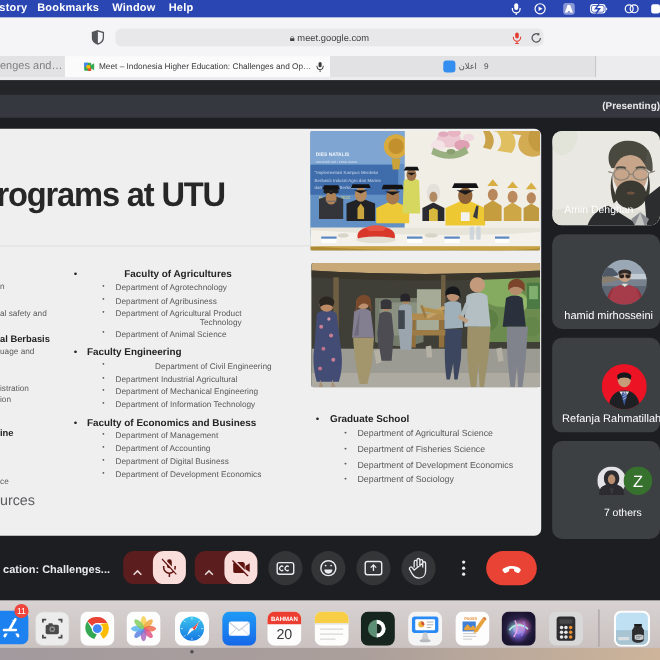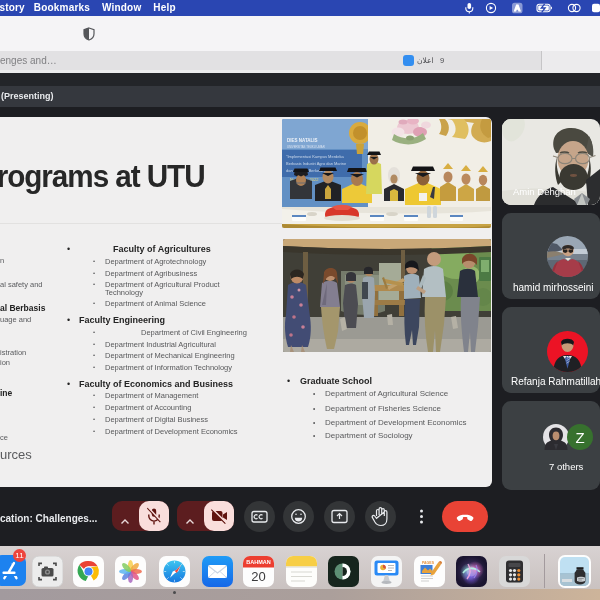--- a/index.html
+++ b/index.html
@@ -39,35 +39,60 @@
       <rect x="128" y="1.8" width="8" height="8.4" rx="2" fill="#fff" stroke="none"></rect>
     </g>
   </svg>
 </div>
 
 <div class="abs" id="toolbar" style="left:0;top:16px;width:600px;height:35px;background:#f5f4f6;">
   <svg class="abs" style="left:83px;top:11px" width="12" height="14" viewBox="0 0 12 14">
     <path d="M6 1l5 1.6v4.2c0 3.4-2.4 5.4-5 6.2C3.4 12.2 1 10.2 1 6.8V2.6z" fill="none" stroke="#55565a" stroke-width="1.2"></path>
     <path d="M6 1l-5 1.6v4.2c0 3.4 2.4 5.4 5 6.2z" fill="#55565a"></path>
   </svg>
+  <div class="abs" style="left:105px;top:10px;width:389px;height:16px;background:#e8e7e9;border-radius:5px;">
+    <div class="abs" style="left:0;top:0;width:100%;height:16px;text-align:center;font-size:8.5px;color:#414145;line-height:16px;">🔒︎&nbsp;meet.google.com</div>
+    <svg class="abs" style="left:360px;top:3px" width="10" height="11" viewBox="0 0 10 11">
+      <rect x="3.4" y="0.5" width="3.2" height="5.4" rx="1.6" fill="#e23b30"></rect>
+      <path d="M1.7 4.4v0.8a3.3 3.3 0 0 0 6.6 0v-0.8M5 8.7v1.8M3.4 10.5h3.2" stroke="#e23b30" stroke-width="1" fill="none"></path>
+    </svg>
+    <svg class="abs" style="left:377px;top:3px" width="11" height="11" viewBox="0 0 11 11">
+      <path d="M9.3 5.5a3.8 3.8 0 1 1-1.3-2.9" fill="none" stroke="#55565a" stroke-width="1.1"></path>
+      <path d="M8.2 0.6v2.4H5.8z" fill="#55565a"></path>
+    </svg>
+  </div>
 </div>
 
 <div class="abs" id="tabbar" style="left:0;top:51px;width:600px;height:22px;background:#e2e1e3;">
   <div class="abs" style="left:0;top:19px;width:600px;height:3px;background:#ececee;"></div>
   <div class="abs" style="left:0;top:0;width:59px;height:19px;background:#e2e1e3;color:#808083;font-size:10px;line-height:19px;">enges and…</div>
+  <div class="abs" style="left:59px;top:0;width:241px;height:19px;background:#fbfbfb;">
+    <svg class="abs" style="left:17px;top:5px" width="10" height="9" viewBox="0 0 10 9">
+      <rect x="0.5" y="1" width="6.4" height="7.4" rx="1" fill="#34a853"></rect>
+      <rect x="0.5" y="1" width="3.4" height="3.7" fill="#4285f4"></rect>
+      <rect x="3.9" y="4.7" width="3" height="3.7" fill="#ea4335"></rect>
+      <rect x="2.6" y="3.2" width="3.4" height="3" fill="#fbbc05"></rect>
+      <path d="M6.5 3.4l3.2-1.8v6.2L6.5 6z" fill="#34a853"></path>
+    </svg>
+    <div class="abs" style="left:31px;top:0;width:196px;height:19px;color:#3a3a3e;font-size:7.5px;line-height:19px;white-space:nowrap;overflow:hidden;">Meet – Indonesia Higher Education: Challenges and Op…</div>
+    <svg class="abs" style="left:228px;top:5px" width="8" height="10" viewBox="0 0 8 10">
+      <rect x="2.6" y="0.4" width="2.8" height="4.8" rx="1.4" fill="#3a3a3e"></rect>
+      <path d="M1.2 3.8v0.8a2.8 2.8 0 0 0 5.6 0V3.8M4 8v1.6" stroke="#3a3a3e" stroke-width="0.9" fill="none"></path>
+    </svg>
+  </div>
   <div class="abs" style="left:300px;top:0;width:241px;height:19px;background:#e2e1e3;">
     <div class="abs" style="left:103px;top:4px;width:11px;height:11px;border-radius:3px;background:#338ef0;"></div>
     <div class="abs" style="left:117px;top:0;width:26px;height:19px;font-size:7.5px;color:#4a4a4e;line-height:19px;">اعلان</div>
     <div class="abs" style="left:140px;top:0;width:10px;height:19px;font-size:7.5px;color:#4a4a4e;line-height:19px;">9</div>
   </div>
   <div class="abs" style="left:541px;top:0;width:1px;height:19px;background:#c6c5c7;"></div>
   <div class="abs" style="left:542px;top:0;width:58px;height:19px;background:#ecebed;"></div>
 </div>
 
-<div class="abs" id="meet" style="left:0;top:73px;width:600px;height:473px;background:#1d1e22;">
+<div class="abs" id="meet" style="left:0;top:73px;width:600px;height:473px;background:#1d1e22;text-align:right;">
   <div class="abs" style="left:0;top:0;width:600px;height:13px;background:#232529;"></div>
   <div class="abs" style="left:0;top:13px;width:600px;height:21px;background:#35383e;color:#e8eaed;font-size:9px;font-weight:700;line-height:21px;"><span style="margin-left:1px;">(Presenting)</span></div>
 
   <div class="abs" id="slide" style="left:0;top:44px;width:492px;height:370px;background:#f0efef;border-radius:0 6px 6px 0;overflow:hidden;">
 
     <div class="abs" style="left:-22px;top:42px;font-size:31px;font-weight:700;color:#272727;letter-spacing:-1.1px;white-space:nowrap;transform:scaleX(.957);transform-origin:0 0;">Programs at UTU</div>
     <div class="abs" style="left:0;top:106px;width:492px;height:1px;background:#e2e1e0;"></div>
 
     <div class="abs" style="left:0;top:139px;font-size:7.5px;color:#5a5b5e;">n</div>
     <div class="abs" style="left:0;top:163px;font-size:7.5px;color:#5a5b5e;">al safety and</div>

